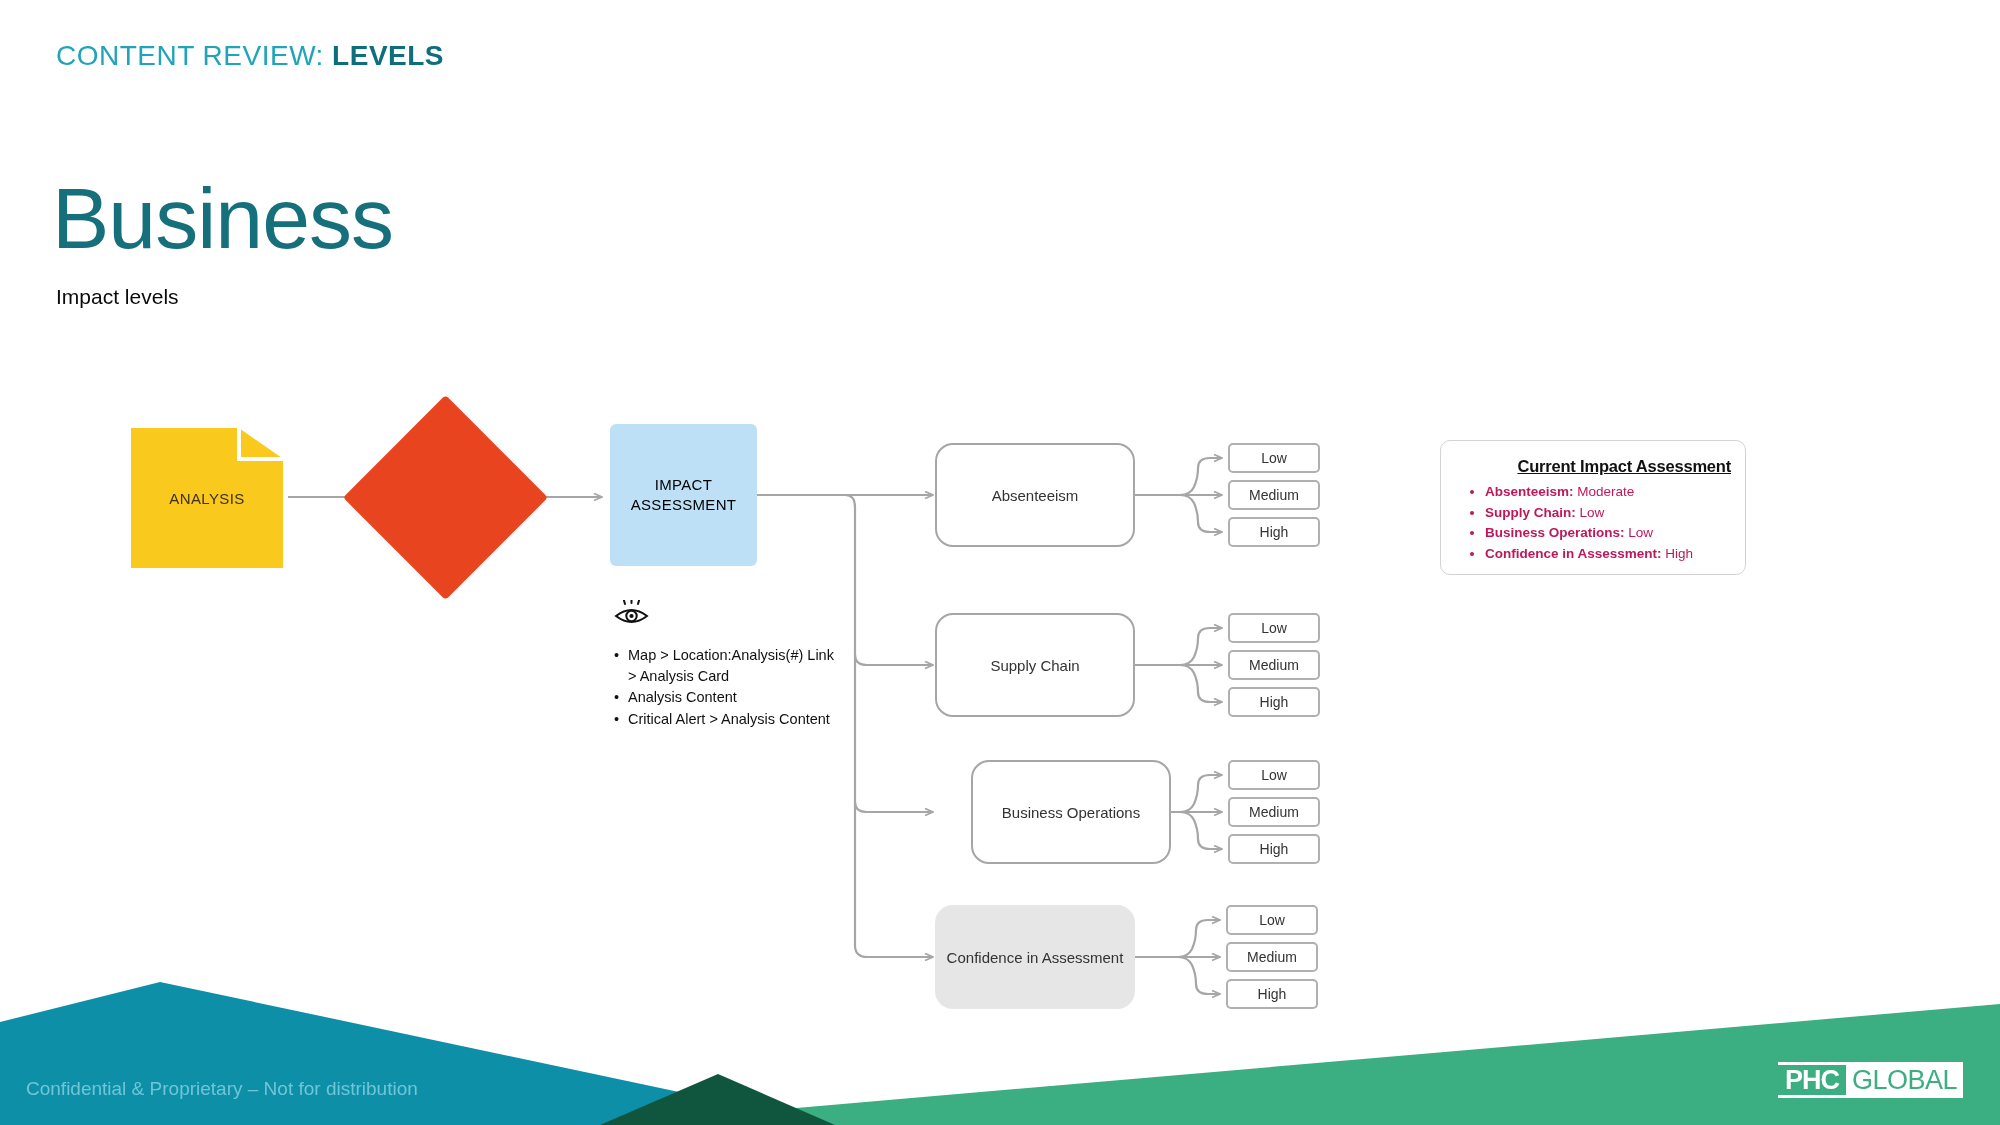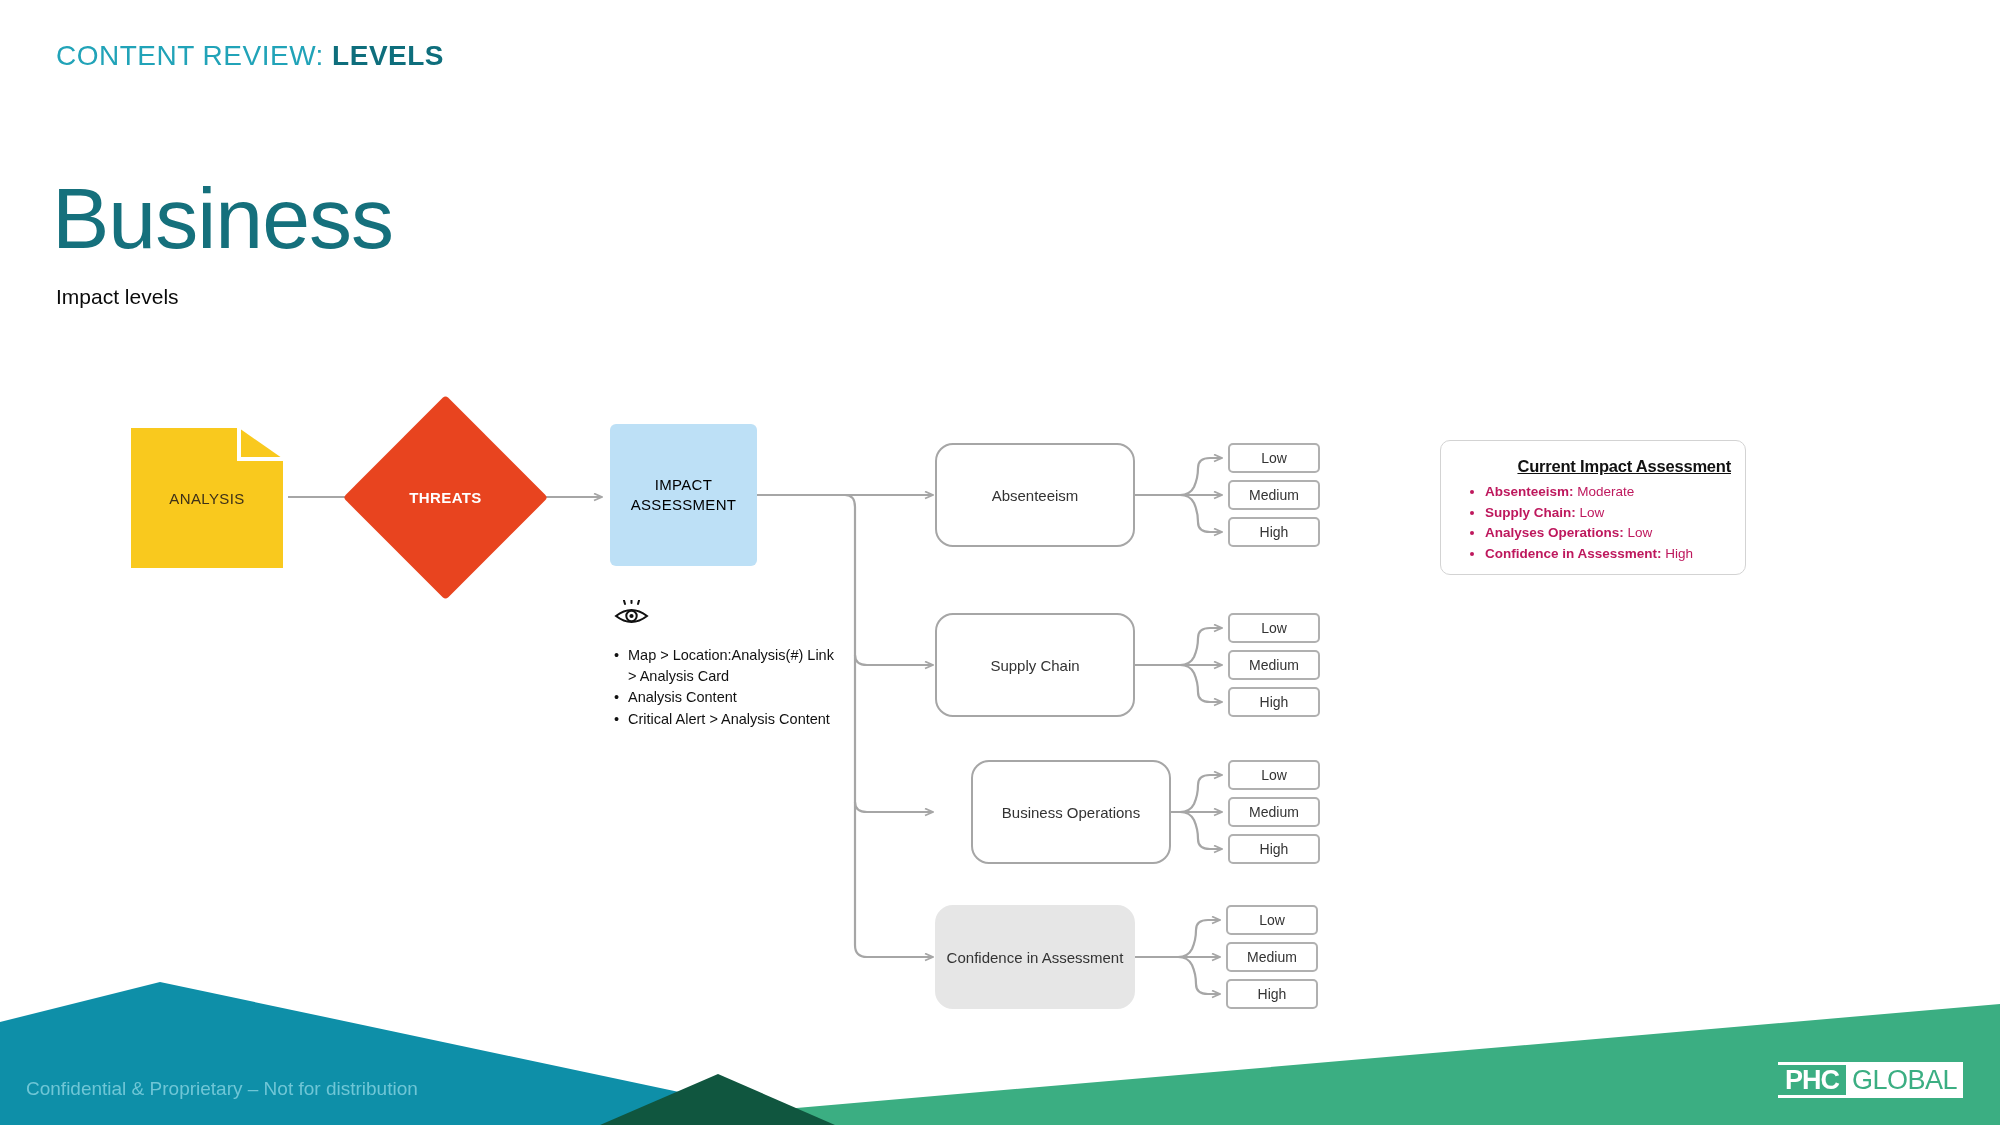--- a/index.html
+++ b/index.html
@@ -376,21 +376,20 @@
       </g>
     </svg>
 
     <div class="node" id="analysis-node"></div>
     <svg id="analysis-fold" viewBox="0 0 152 140">
       <path d="M108,0 L108,31 L152,31" fill="none" stroke="#ffffff" stroke-width="4"></path>
     </svg>
     <div id="analysis-label">ANALYSIS</div>
 
     <div class="node" id="threats-node"></div>
-    <div id="threats-label">THREATS</div>
 
     <div class="node" id="impact-node">
       <span>IMPACT</span>
       <span>ASSESSMENT</span>
     </div>
 
     <svg id="eye-icon" viewBox="0 0 40 30">
       <g stroke="#111111" stroke-width="2" fill="none" stroke-linecap="round">
         <path d="M13,4 L12,0.5"></path>
         <path d="M19.5,3 L19.5,0"></path>
@@ -428,21 +427,21 @@
 
     <div class="lvl-box" style="left:1226px; top:905px;">Low</div>
     <div class="lvl-box" style="left:1226px; top:942px;">Medium</div>
     <div class="lvl-box" style="left:1226px; top:979px;">High</div>
 
     <div id="assess-card">
       <div id="assess-title">Current Impact Assessment</div>
       <ul>
         <li><b>Absenteeism:</b><span> Moderate</span></li>
         <li><b>Supply Chain:</b><span> Low</span></li>
-        <li><b>Analyses Operations:</b><span> Low</span></li>
+        <li><b>Business Operations:</b><span> Low</span></li>
         <li><b>Confidence in Assessment:</b><span> High</span></li>
       </ul>
     </div>
 
   </div>
 
   <svg id="footer" viewBox="0 0 2000 1125">
     <polygon points="160,982 0,1022 0,1125 835,1125" fill="#0E8FA8"></polygon>
     <polygon points="2000,1004 2000,1125 600,1125" fill="#3BAE82"></polygon>
     <polygon points="835,1125 600,1125 718,1074" fill="#10563F"></polygon>

